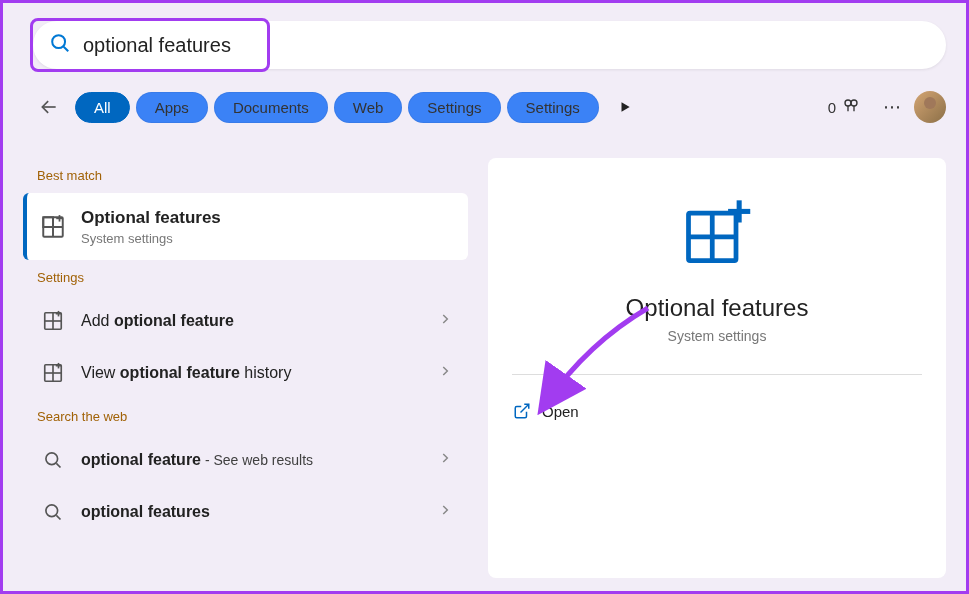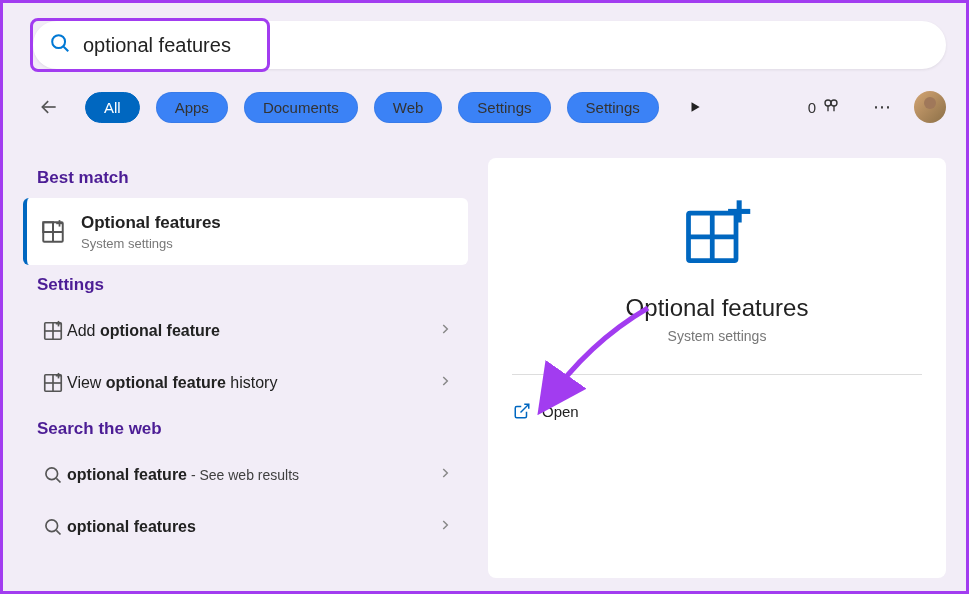--- a/index.html
+++ b/index.html
@@ -54,21 +54,21 @@
       background: transparent;
     }
     
     .filter-row {
       position: absolute;
       top: 88px;
       left: 30px;
       right: 20px;
       display: flex;
       align-items: center;
-      gap: 16px;
+      gap: 6px;
     }
     .back-btn {
       width: 32px;
       height: 32px;
       display: flex;
       align-items: center;
       justify-content: center;
       color: #555;
       cursor: pointer;
       margin-right: 4px;
@@ -139,23 +139,23 @@
       background: #a0785a;
     }
     
     .left-col {
       position: absolute;
       top: 155px;
       left: 20px;
       width: 445px;
     }
     .section-header {
-      font-size: 17px;
-      font-weight: 700;
-      color: #4c1d95;
+      font-size: 13px;
+      font-weight: 400;
+      color: #a16207;
       padding: 10px 14px;
     }
     .result-card {
       background: #ffffff;
       border-radius: 6px;
       display: flex;
       align-items: center;
       padding: 14px 16px;
       gap: 14px;
       cursor: pointer;
@@ -186,20 +186,21 @@
     }
     .result-subtitle {
       font-size: 13px;
       color: #777;
       margin-top: 2px;
     }
     .result-row {
       display: flex;
       align-items: center;
       padding: 12px 16px;
+      gap: 14px;
       cursor: pointer;
     }
     .row-label {
       flex: 1;
       font-size: 16px;
       color: #222;
     }
     .row-label .bold {
       font-weight: 600;
     }

